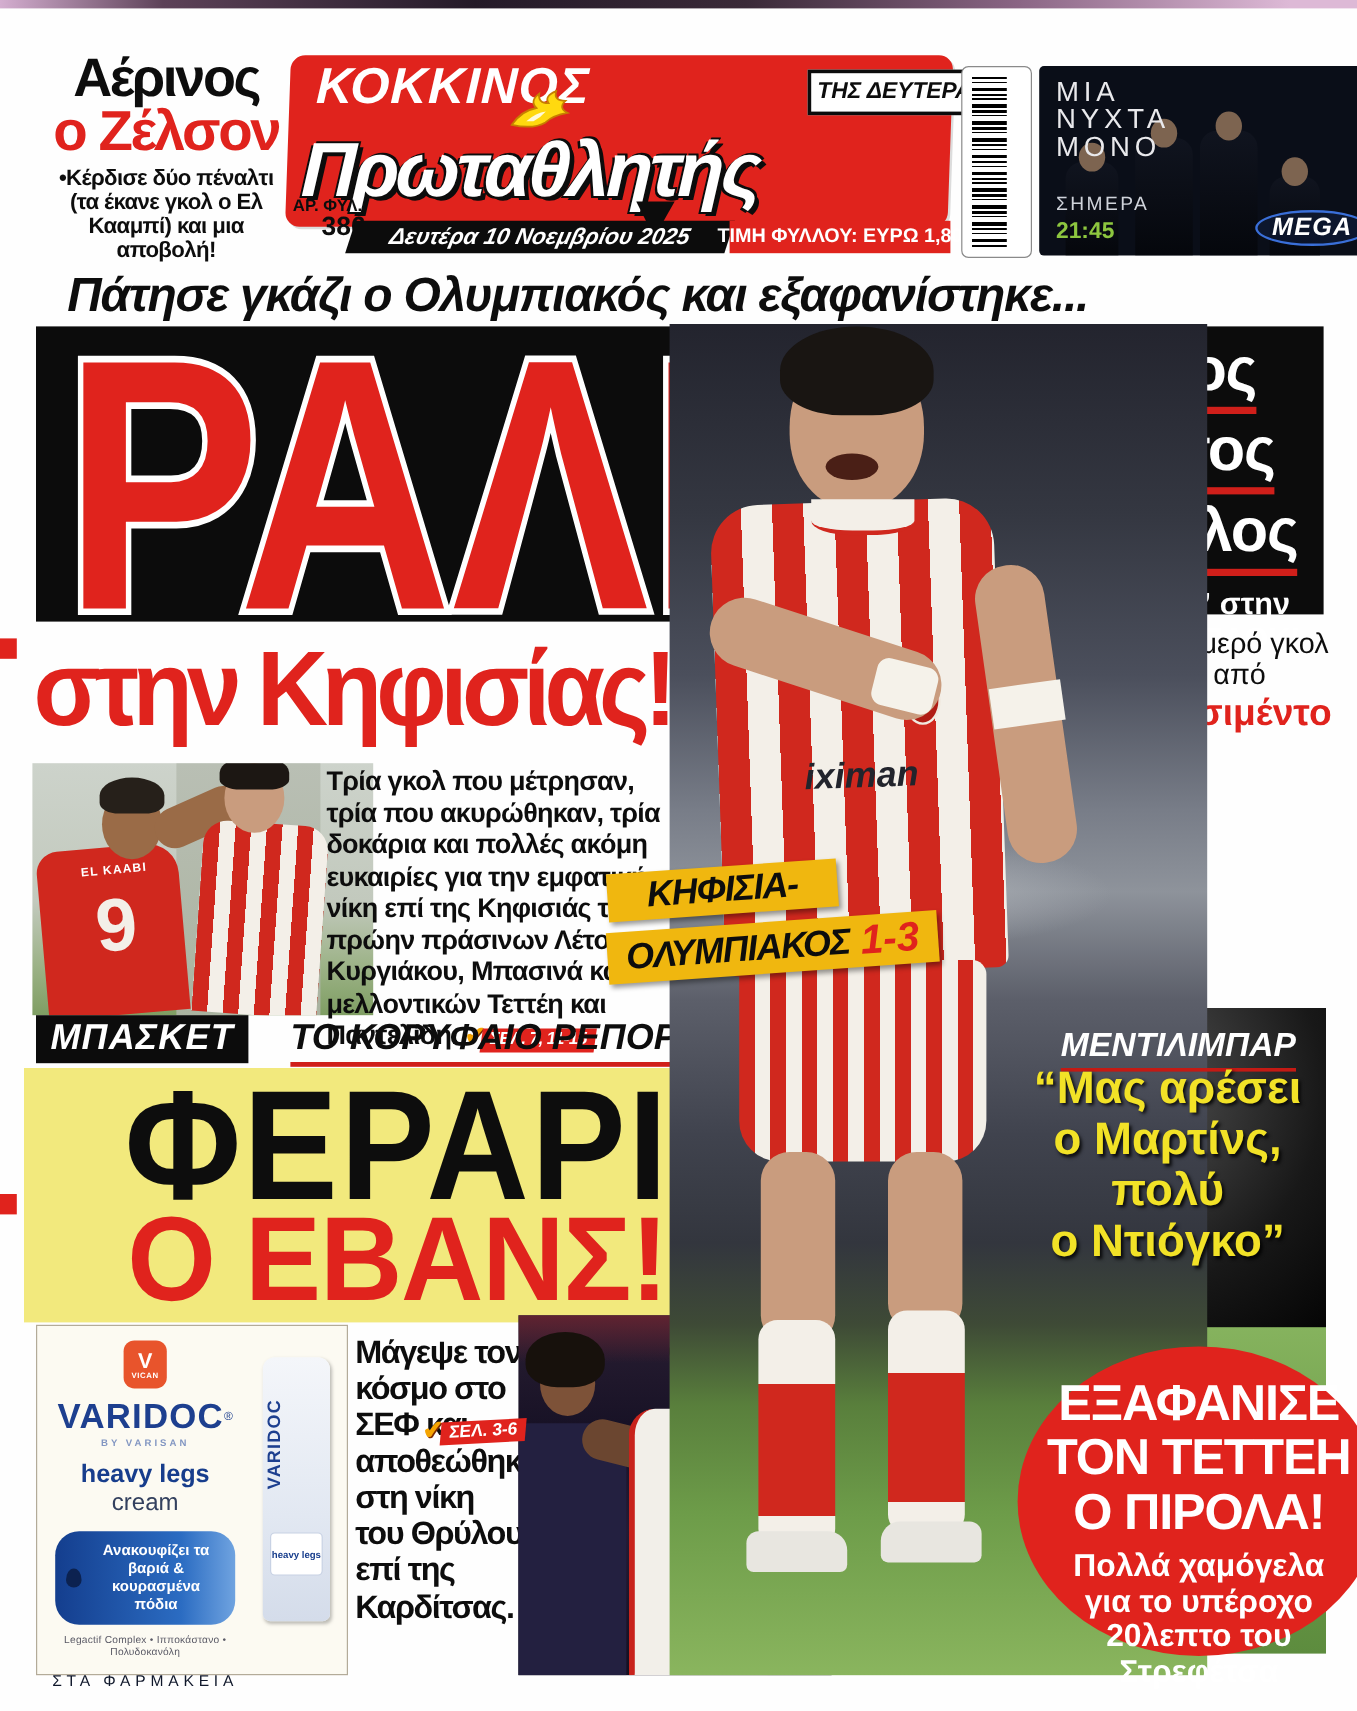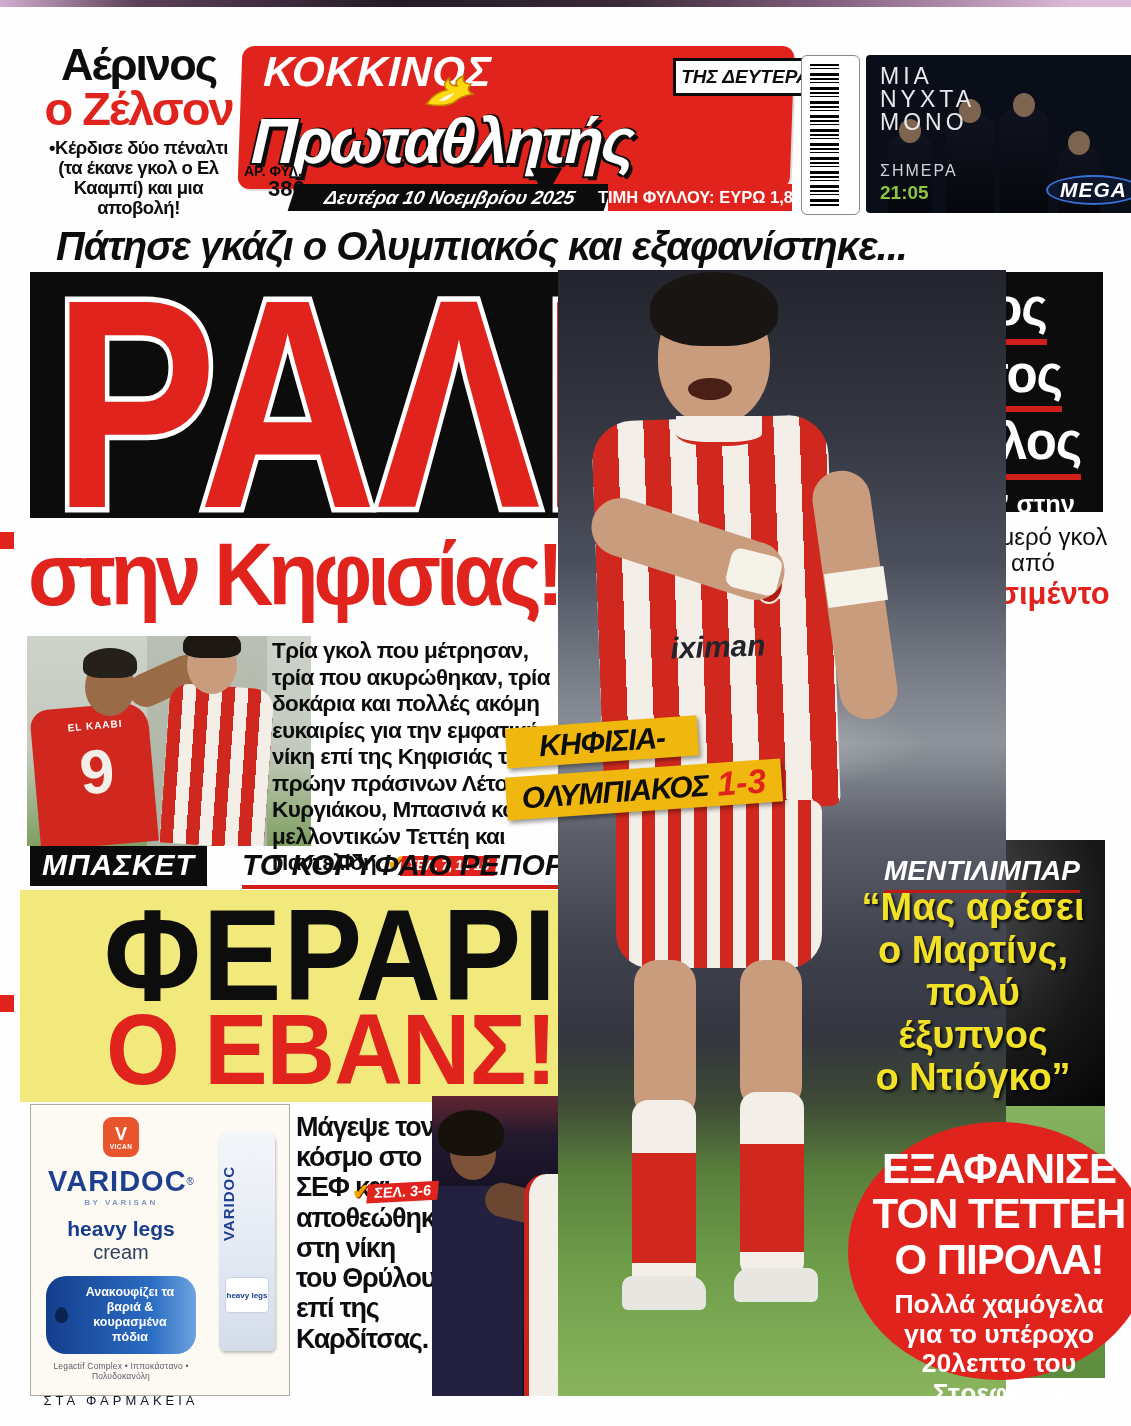--- a/index.html
+++ b/index.html
@@ -154,21 +154,21 @@
     <div class="fig" style="left:22px;bottom:0;width:44px;height:78px;"></div>
     <div class="fig" style="left:80px;bottom:0;width:48px;height:98px;"></div>
     <div class="fig" style="left:134px;bottom:0;width:48px;height:104px;"></div>
     <div class="fig" style="left:192px;bottom:0;width:42px;height:66px;"></div>
     <div class="abs tvtitle" style="left:14px;top:10px;">
       <div>ΜΙΑ</div>
       <div>ΝΥΧΤΑ</div>
       <div>ΜΟΝΟ</div>
     </div>
     <div class="abs" style="left:14px;bottom:33px;color:#cfd3da;font-size:16px;letter-spacing:2px;">ΣΗΜΕΡΑ</div>
-    <div class="abs" style="left:14px;bottom:9px;color:#8dc63f;font-size:19px;font-weight:900;">21:05</div>
+    <div class="abs" style="left:14px;bottom:9px;color:#8dc63f;font-size:19px;font-weight:900;">21:45</div>
     <div class="abs megalogo" style="right:8px;bottom:8px;">MEGA</div>
   </div>
 
   <div class="abs kicker" style="left:56px;top:224px;">Πάτησε γκάζι ο Ολυμπιακός και εξαφανίστηκε...</div>
 
   <div class="abs blackbox" style="left:30px;top:272px;width:602px;height:246px;">
     <svg width="602" height="246" viewBox="0 0 602 246" preserveAspectRatio="none">
       <text x="301" y="235" text-anchor="middle" textLength="556" lengthAdjust="spacingAndGlyphs" font-size="298" font-weight="bold" fill="#e0231d" stroke="#ffffff" stroke-width="11" paint-order="stroke" style="font-family:'Liberation Sans',sans-serif">ΡΑΛΙ</text>
     </svg>
   </div>
@@ -262,21 +262,20 @@
     <div class="ferari">ΦΕΡΑΡΙ</div>
     <div class="evans" style="margin-top:-8px;">Ο ΕΒΑΝΣ!</div>
   </div>
 
   <div class="abs darkpanel" style="left:836px;top:840px;width:269px;height:266px;z-index:4;"></div>
   <div class="abs mendi" style="left:884px;top:843px;z-index:6;margin-top:12px;">ΜΕΝΤΙΛΙΜΠΑΡ</div>
   <div class="abs ctr" style="left:842px;top:886px;width:262px;z-index:6;">
     <div class="quoteline">“Μας αρέσει</div>
     <div class="quoteline">ο Μαρτίνς,</div>
     <div class="quoteline">πολύ</div>
-    <div class="quoteline">έξυπνος</div>
     <div class="quoteline">ο Ντιόγκο”</div>
   </div>
 
   <div class="abs" style="left:960px;top:1104px;width:145px;height:274px;z-index:3;
        background:linear-gradient(180deg,#86b35e,#6a9a47 60%,#5d8c3e);"></div>
 
   <div class="abs adbox" style="left:30px;top:1104px;width:260px;height:292px;box-sizing:border-box;padding:12px 10px;">
     <div style="width:160px;display:flex;flex-direction:column;align-items:center;">
       <div class="vicanlogo">
         <div class="vicanV">V</div>

